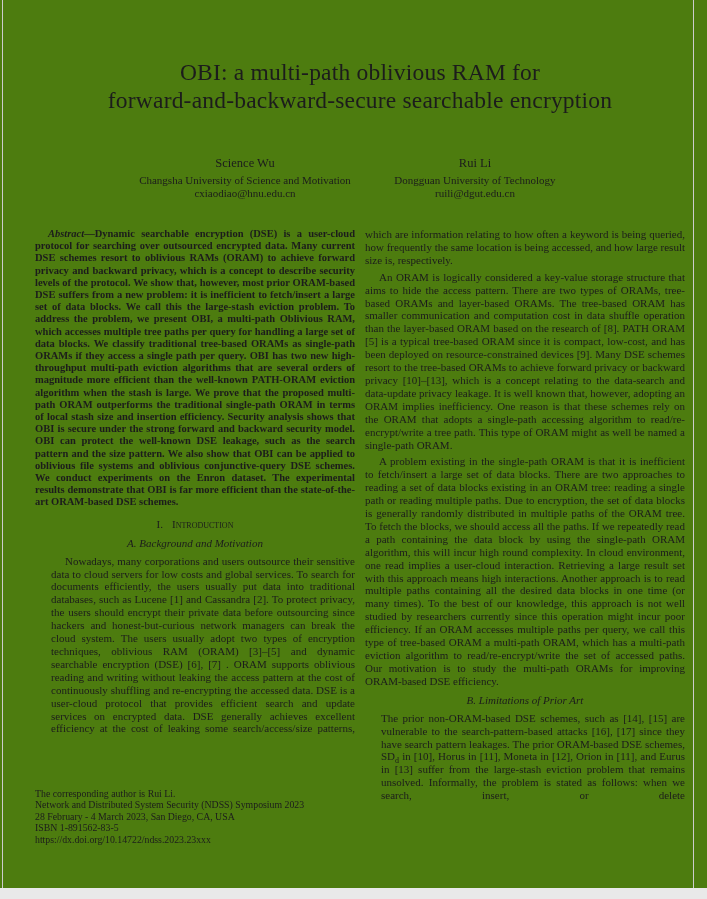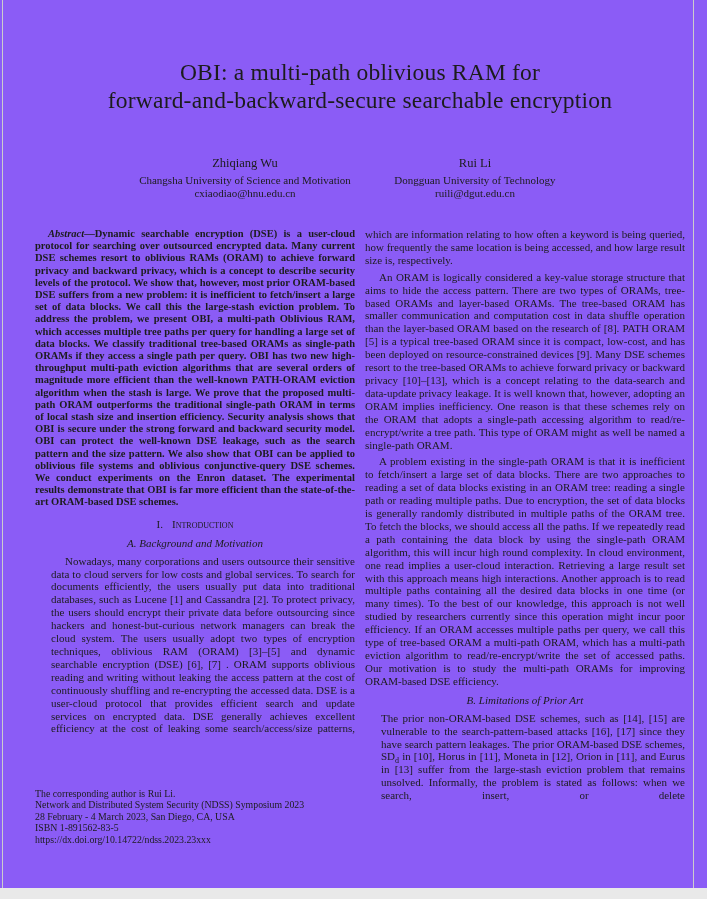--- a/index.html
+++ b/index.html
@@ -1,19 +1,19 @@
 <!DOCTYPE html>
 <html><head>
 <meta charset="utf-8">
 <style>
   html,body { margin:0; padding:0; background:#ffffff; }
   .page {
     position:relative;
     width:707px; height:899px;
-    background:#8b5cf6;
+    background:#4d7c0f;
     font-family:"Liberation Serif", serif;
     color:#1c1c1c;
     overflow:hidden;
   }
   .edge-line-left  { position:absolute; left:2px;  top:0; height:888px; width:1px; background:#cccccc; }
   .edge-line-right { position:absolute; left:693px; top:0; height:888px; width:1px; background:#cccccc; }
   .bottom-strip    { position:absolute; left:0; top:888px; width:707px; height:11px; background:#e9e9e9; }
 
   .content { position:absolute; left:35px; top:58px; width:650px; }
 
@@ -68,21 +68,21 @@
 
   <div class="content">
 
     <div class="title">
       <div>OBI: a multi-path oblivious RAM for</div>
       <div>forward-and-backward-secure searchable encryption</div>
     </div>
 
     <div class="authors">
       <div class="author">
-        <div class="name">Zhiqiang Wu</div>
+        <div class="name">Science Wu</div>
         <div class="affil">Changsha University of Science and Motivation</div>
         <div class="email">cxiaodiao@hnu.edu.cn</div>
       </div>
       <div class="author">
         <div class="name">Rui Li</div>
         <div class="affil">Dongguan University of Technology</div>
         <div class="email">ruili@dgut.edu.cn</div>
       </div>
     </div>
 

